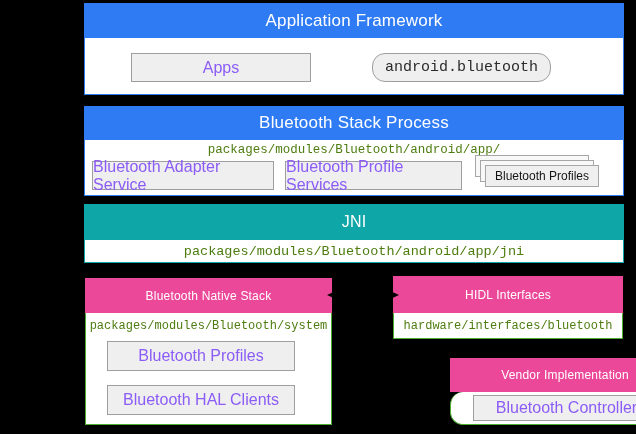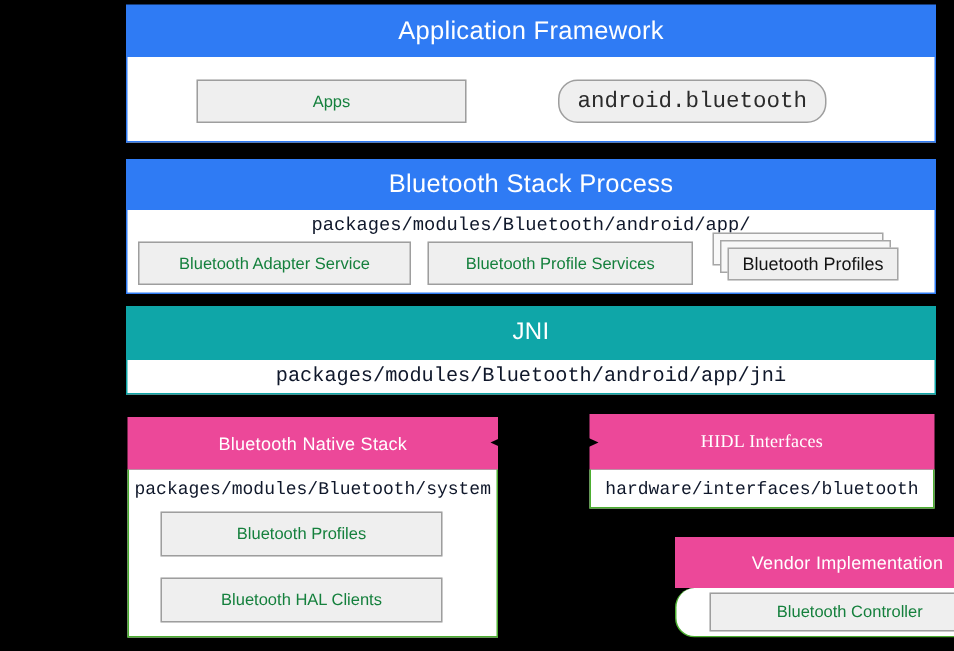--- a/index.html
+++ b/index.html
@@ -15,25 +15,25 @@
   .hdr.blue  { background:#2F7BF4; font-size:17px; }
   .hdr.teal  { background:#0FA6A8; font-size:16px; }
   .hdr.green { background:#ec4899; font-size:12px; }
   .bdy { position:relative; background:#fff; }
   .bdy.blue-b  { border:1px solid #2F7BF4; border-top:none; }
   .bdy.teal-b  { border:1px solid #0FA6A8; border-top:none; }
   .bdy.green-b { border:1px solid #4CAE30; border-top:none; }
   .gbox {
     position:absolute; background:#EFEFEF; border:1px solid #9E9E9E;
     display:flex; align-items:center; justify-content:center;
-    font-size:11px; color:#15803d;
+    font-size:16px; color:#8b5cf6;
   }
   .mono { font-family:"Liberation Mono","DejaVu Sans Mono",monospace; }
   .path {
-    display:block; text-align:center; color:#0f172a;
+    display:block; text-align:center; color:#4d7c0f;
     font-family:"Liberation Mono","DejaVu Sans Mono",monospace;
   }
   
   #af { left:84px; top:3px; width:540px; }
   #af .hdr { height:35px; }
   #af .bdy { height:56px; }
   #af-apps { left:46px; top:15px; width:178px; height:27px; }
   #af-api  { left:287px; top:15px; width:177px; height:27px; font-size:15px; color:#2b2b2b;border-radius:13px; }
   
   #bsp { left:84px; top:106px; width:540px; }
@@ -55,21 +55,21 @@
   #jni .path { font-size:13.5px; }
   
   #bns { left:85px; top:278px; width:247px; }
   #bns .hdr { height:35px; }
   #bns .bdy { height:111px; }
   #bns .path { font-size:12px; padding-top:6px; }
   #bns-profiles { left:21px; top:28px; width:186px; height:28px; }
   #bns-hal      { left:21px; top:72px; width:186px; height:28px; }
   
   #hidl { left:393px; top:276px; width:230px; }
-  #hidl .hdr { height:37px;font-family:Liberation Serif, serif; }
+  #hidl .hdr { height:37px; }
   #hidl .bdy { height:25px; display:flex; align-items:center; justify-content:center; }
   #hidl .path { font-size:12px; }
   
   #vendor { left:414px; top:358px; width:230px;padding-left:36px; }
   #vendor .hdr { height:34px; }
   #vendor .bdy { height:32px;border-radius:13px; }
   #vendor-ctrl { left:22px; top:3px; width:185px; height:24px; }
   
   #link-arrow { position:absolute; left:326px; top:288px; }
 </style>

